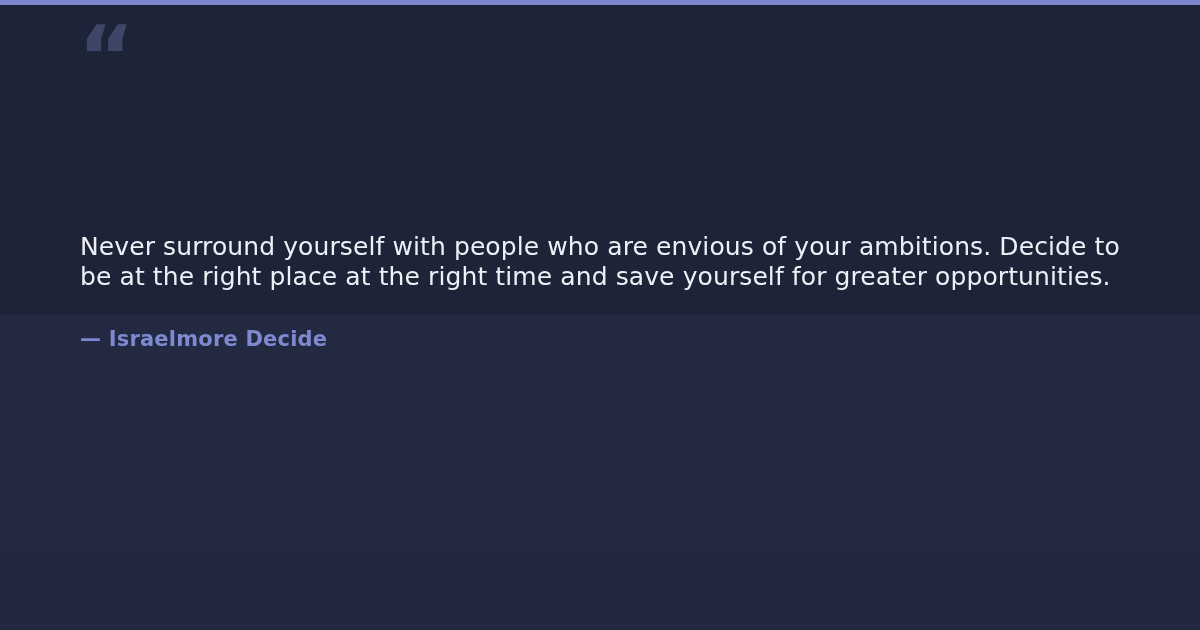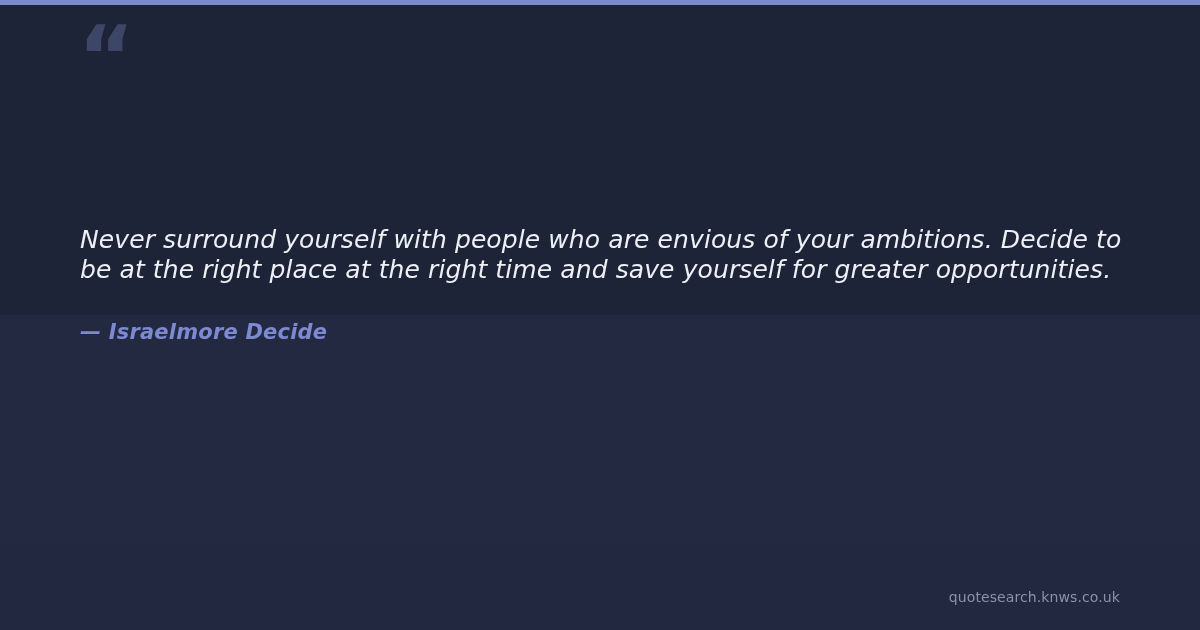--- a/index.html
+++ b/index.html
@@ -65,23 +65,22 @@
     font-size: 86px;
     line-height: 1;
     color: #3e4668;
     letter-spacing: -2px;
     user-select: none;
   }
 
   .content {
     position: absolute;
     left: 80px;
-    top: 225px;
+    top: 232px;
     width: 1045px;
-    font-style: italic;
   }
 
   .quote-text {
     margin: 0;
     font-family: "DejaVu Sans", "Liberation Sans", sans-serif;
     font-size: 25px;
     line-height: 30px;
     font-weight: 400;
     color: #eef0f6;
     letter-spacing: 0.1px;
@@ -122,15 +121,14 @@
   <div class="band band-lower"></div>
 
   <div class="quote-mark">“</div>
 
   <div class="content">
     <p class="quote-text">Never surround yourself with people who are envious of your ambitions. Decide to be at the right place at the right time and save yourself for greater opportunities.</p>
 
     <p class="quote-author">— Israelmore Decide</p>
   </div>
 
-  <div class="footer-source">quotesearch.knws.co.uk</div>
 
 </div>
 
 </body></html>

